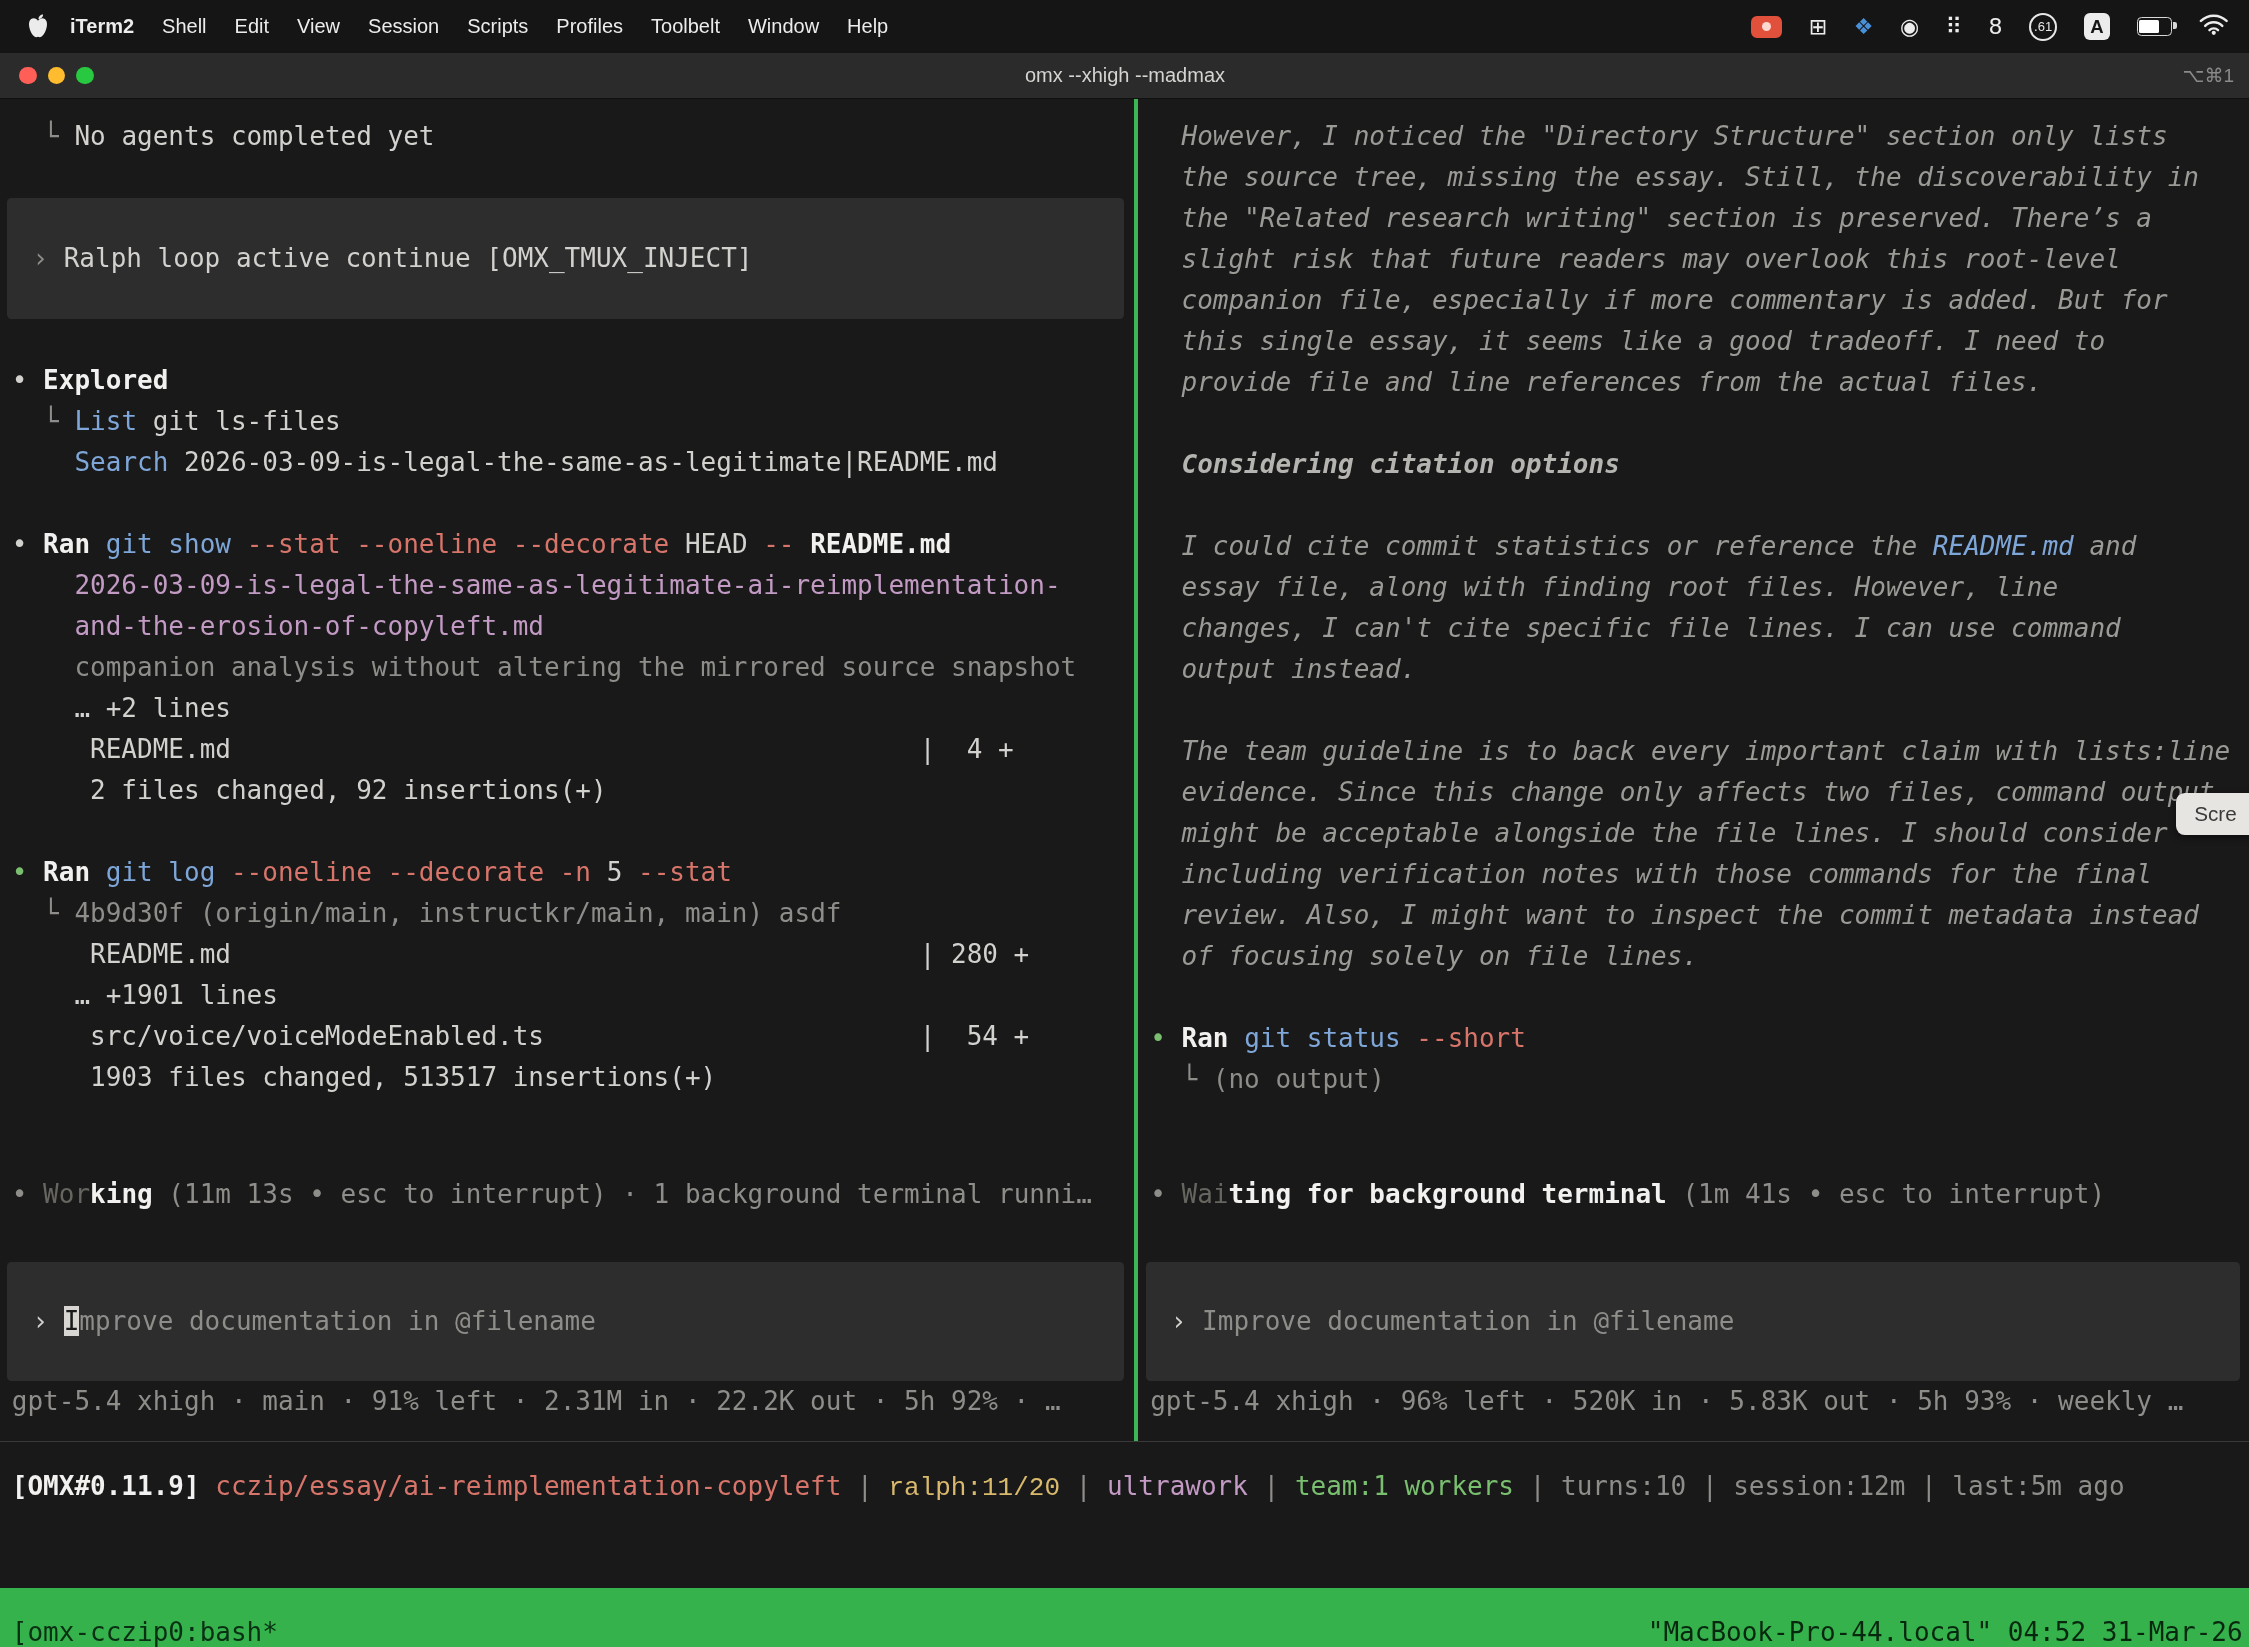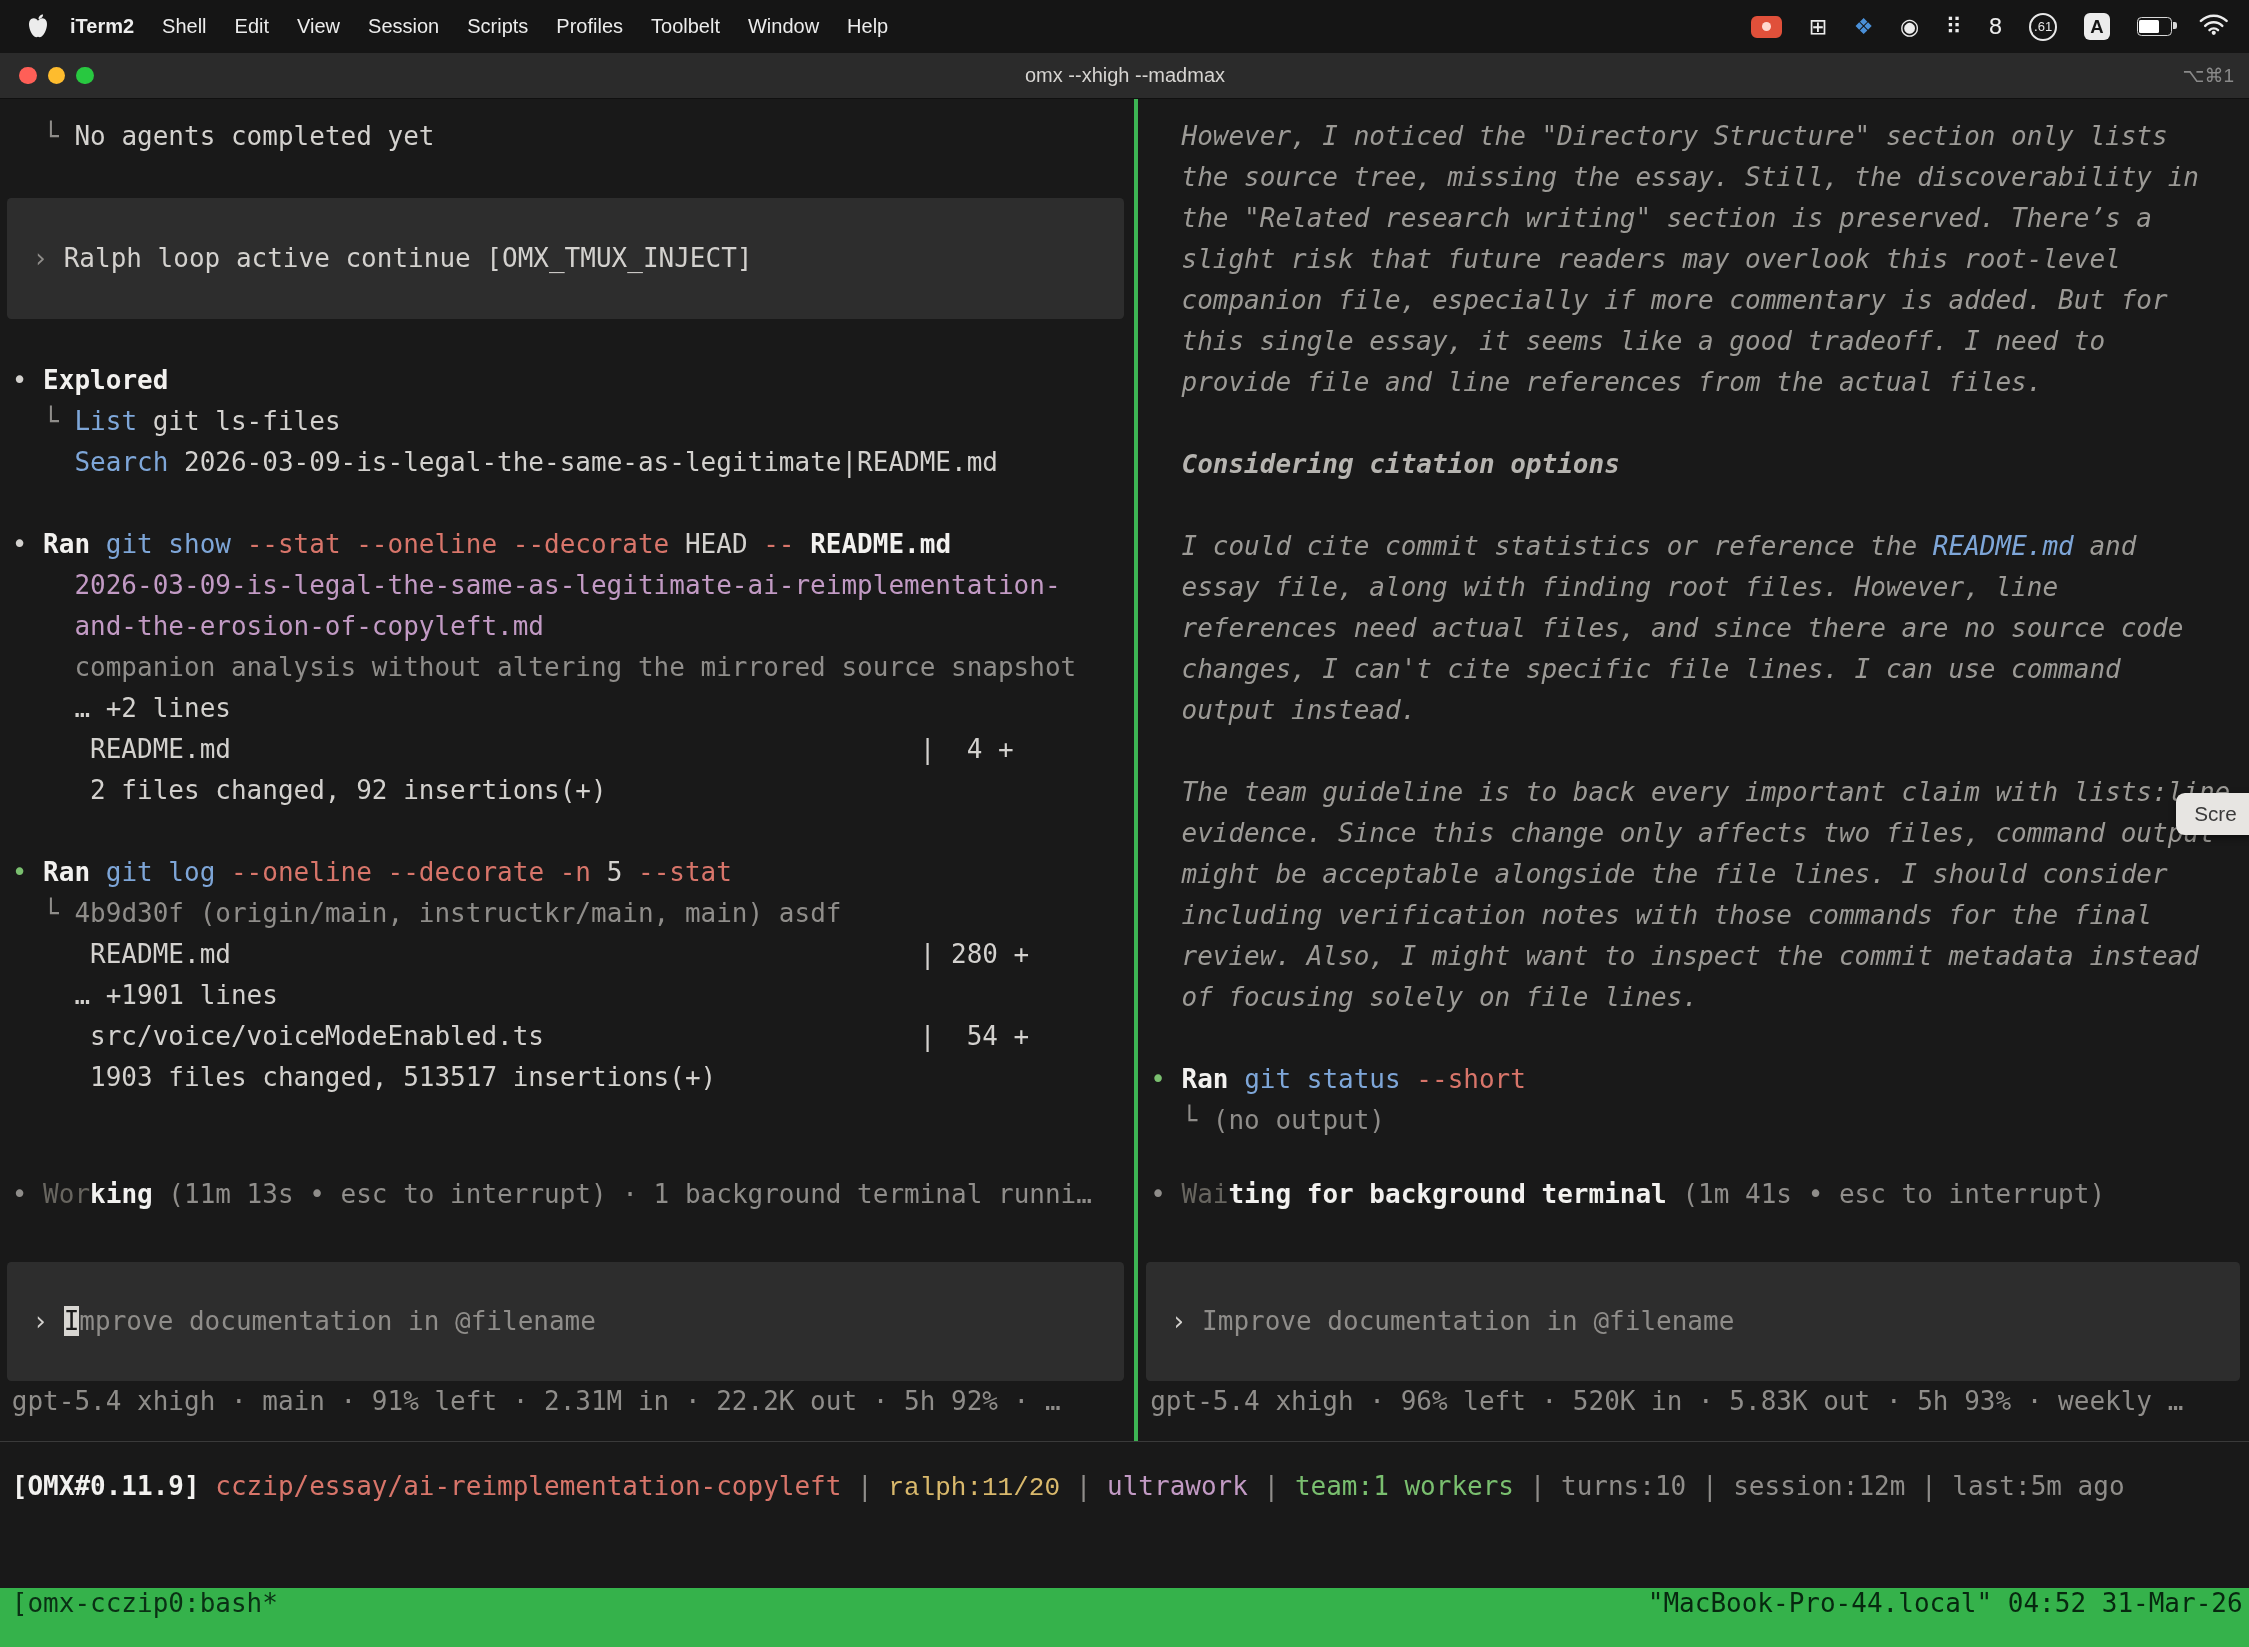--- a/index.html
+++ b/index.html
@@ -87,21 +87,21 @@
   
   .edge-overlay { position: absolute; top: 694px; right: 0; z-index: 6;
     background: #e7e5e2; color: #3a3a3a; font-family: "Liberation Sans", sans-serif;
     font-size: 20.7px; padding: 8.9px 13.3px 8.9px 17.7px; border-radius: 8.9px 0 0 8.9px;
     box-shadow: 0 2.2px 7.4px rgba(0,0,0,.45); }
 
   
   .omx-area { height: 146px; background: #191919; padding-top: 23.6px; }
 
   
-  .tmux-bar { height: 59px; background: #35b24b; display: flex; align-items: flex-start;
+  .tmux-bar { height: 59px; background: #35b24b; display: flex; align-items: flex-end;
     font-size: 26px; color: #0a3014; padding: 0 7.4px 0 11.8px; }
   .tmux-left { white-space: pre; }
   .tmux-right { margin-left: auto; white-space: pre; color: #07280f; }
 </style>
 </head>
 <body>
 
 <div class="screen">
 
   <div class="menubar">
@@ -207,21 +207,20 @@
           <div class="tl"><span class="c-it">  the "Related research writing" section is preserved. There’s a</span></div>
           <div class="tl"><span class="c-it">  slight risk that future readers may overlook this root-level</span></div>
           <div class="tl"><span class="c-it">  companion file, especially if more commentary is added. But for</span></div>
           <div class="tl"><span class="c-it">  this single essay, it seems like a good tradeoff. I need to</span></div>
           <div class="tl"><span class="c-it">  provide file and line references from the actual files.</span></div>
           <div class="tl"></div>
           <div class="tl"><span class="c-itb">  Considering citation options</span></div>
           <div class="tl"></div>
           <div class="tl"><span class="c-it">  I could cite commit statistics or reference the </span><span class="c-blueit">README.md</span><span class="c-it"> and</span></div>
           <div class="tl"><span class="c-it">  essay file, along with finding root files. However, line</span></div>
-          <div class="tl"><span class="c-it">  references need actual files, and since there are no source code</span></div>
           <div class="tl"><span class="c-it">  changes, I can't cite specific file lines. I can use command</span></div>
           <div class="tl"><span class="c-it">  output instead.</span></div>
           <div class="tl"></div>
           <div class="tl"><span class="c-it">  The team guideline is to back every important claim with lists:line</span></div>
           <div class="tl"><span class="c-it">  evidence. Since this change only affects two files, command output</span></div>
           <div class="tl"><span class="c-it">  might be acceptable alongside the file lines. I should consider</span></div>
           <div class="tl"><span class="c-it">  including verification notes with those commands for the final</span></div>
           <div class="tl"><span class="c-it">  review. Also, I might want to inspect the commit metadata instead</span></div>
           <div class="tl"><span class="c-it">  of focusing solely on file lines.</span></div>
           <div class="tl"></div>

